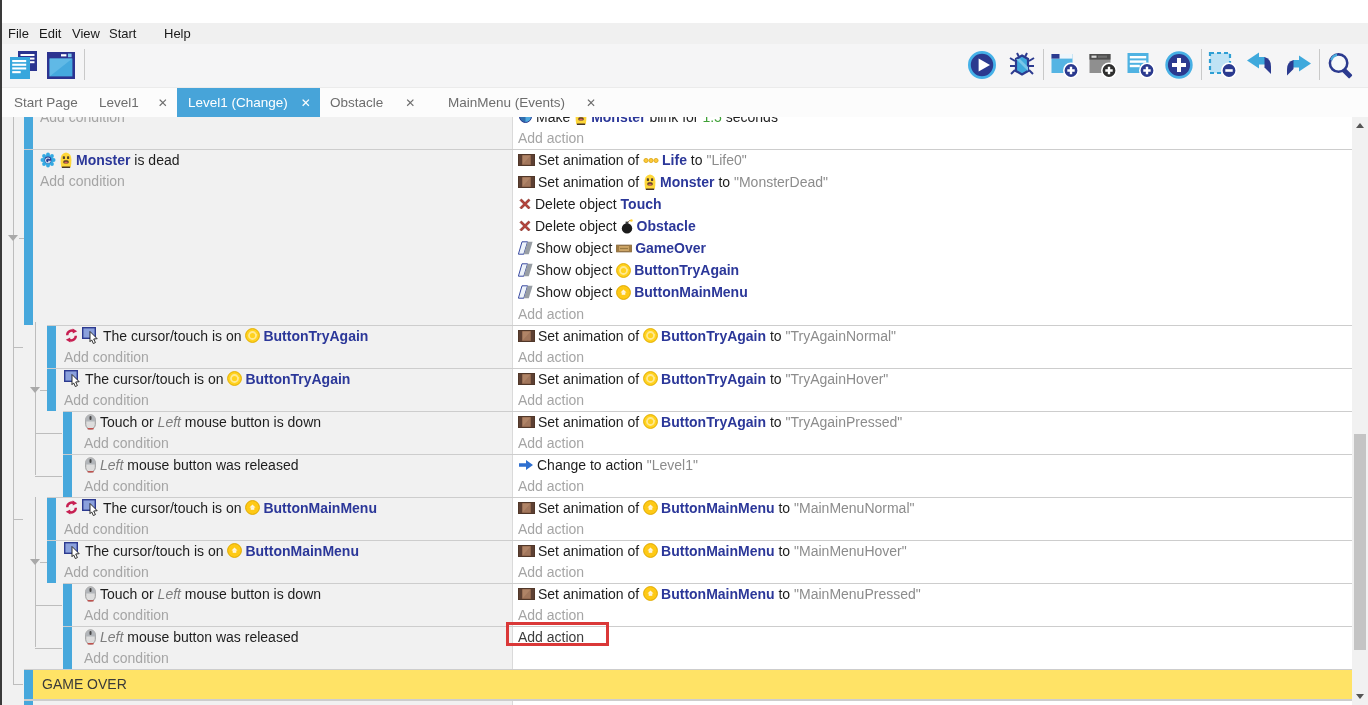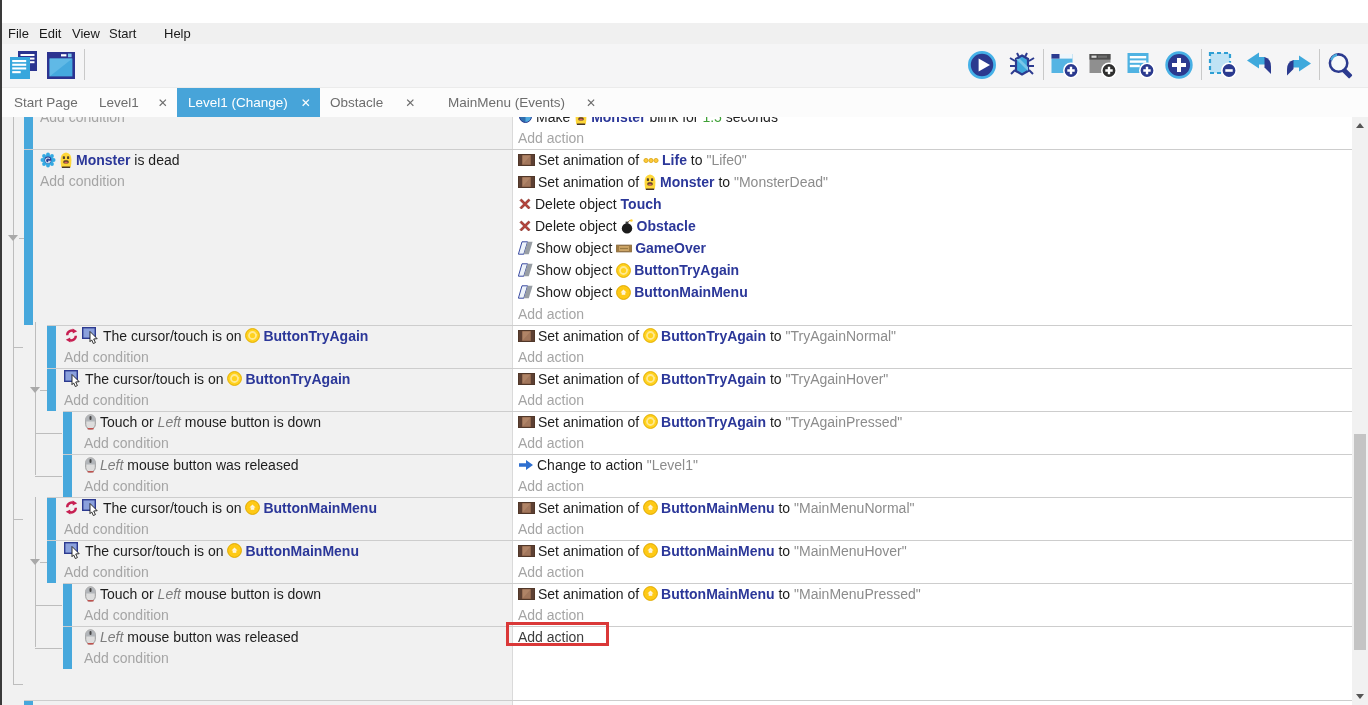--- a/index.html
+++ b/index.html
@@ -529,20 +529,27 @@
         <div class="cond-row" style="top: 0px; height: 21.5px; padding-left: 82px;"><span class="tok-icon"><svg width="13" height="16" viewBox="0 0 13 16">
               <rect x="1.7" y="0.8" width="9.6" height="14.4" rx="4.8" fill="#dddddd" stroke="#909090" stroke-width="0.9"></rect>
               <path d="M1.7 7.6 v-2 a4.8 4.4 0 0 1 9.6 0 v2 z" fill="#b2b5b9"></path>
               <rect x="5.5" y="1.9" width="2" height="4.2" rx="1" fill="#454545"></rect>
               <rect x="3.4" y="14" width="6.4" height="1.5" rx="0.75" fill="#c0524e"></rect>
             </svg></span><span class="tok-par">Left</span><span> mouse button was released</span></div>
         <div class="cond-row" style="top: 21.5px; height: 21.5px; padding-left: 82px;"><span class="tok-add">Add condition</span></div>
         <div class="act-row" style="top: 0px; height: 21.5px;"><span class="tok-addhl">Add action</span></div>
         <div class="red-box" style="left: 503.5px; top: -4px; width: 103px; height: 24px;"></div>
       </div>
+      <div class="ev-block" style="top: 552px; height: 30.5px;">
+        <div class="ev-border" style="left: 22px; width: 1328px;"></div>
+        <div class="ev-bar" style="left: 22px; top: 1px; height: 29.5px;"></div>
+        <div class="comment-fill" style="left: 31px; top: 1px; width: 1319px; height: 29.5px;"></div>
+        <div class="comment-text" style="left: 40px; top: 1px; line-height: 29.5px;">GAME OVER</div>
+        <div class="ev-border" style="top: 30px; left: 22px; width: 1328px;"></div>
+      </div>
       <div class="ev-block" style="top: 582.5px; height: 22px;">
         <div class="ev-border" style="left: 22px; width: 1328px;"></div>
         <div class="ev-bar" style="left: 22px; top: 1px; height: 21px;"></div>
       </div>
       <div class="conn-v" style="left: 11px; top: 0px; width: 1px; height: 567px;"></div>
       <div class="conn-v" style="left: 33px; top: 205px; width: 1px; height: 153px;"></div>
       <div class="conn-v" style="left: 33px; top: 380px; width: 1px; height: 150px;"></div>
       <div class="conn-h" style="left: 16.5px; top: 121px; width: 5.5px; height: 1px;"></div>
       <div class="conn-h" style="left: 11px; top: 229.5px; width: 10px; height: 1px;"></div>
       <div class="conn-h" style="left: 11px; top: 401.5px; width: 10px; height: 1px;"></div>

